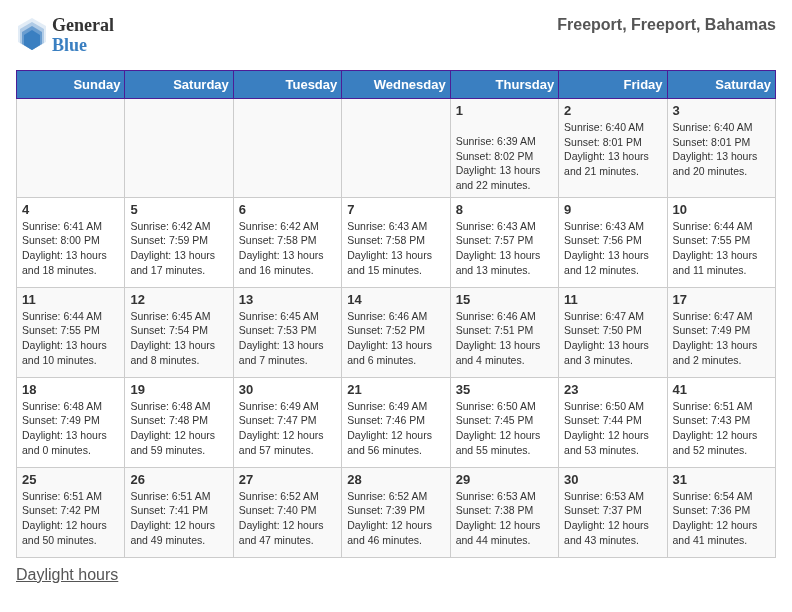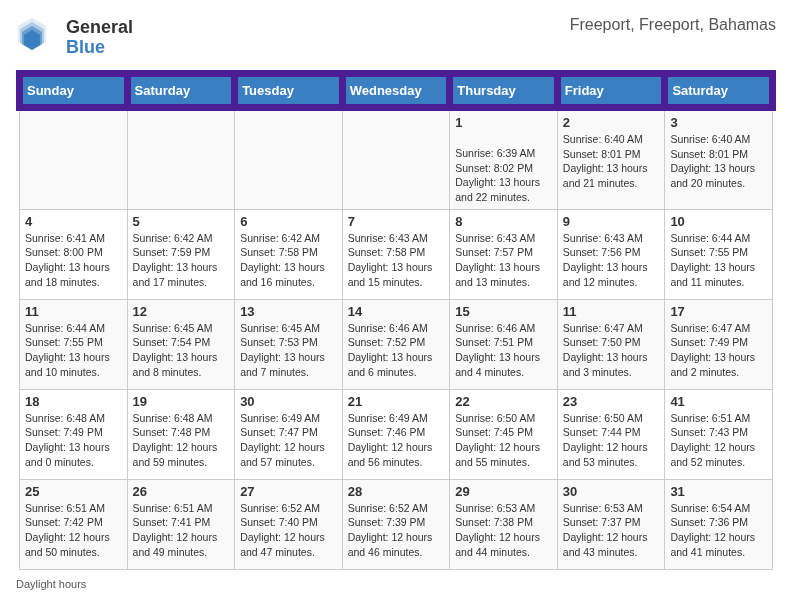--- a/index.html
+++ b/index.html
@@ -11,48 +11,50 @@
       padding: 16px;
     }
     .header {
       display: flex;
       justify-content: space-between;
       align-items: flex-start;
       margin-bottom: 12px;
     }
     .logo {
       display: flex;
-      align-items: flex-end;
-      gap: 18px;
+      align-items: flex-start;
+      gap: 4px;
+      font-family: Liberation Serif, serif;
     }
     .title-block {
       text-align: right;
     }
     .main-title {
       font-size: 36px;
       color: #333;
       font-weight: normal;
     }
     .subtitle {
       font-size: 16px;
       color: #555;
+      font-weight: bold;
     }
     table {
       width: 100%;
       border-collapse: collapse;
       table-layout: fixed;
     }
     th {
       background-color: #3a7fc1;
       color: #fff;
       font-size: 13px;
       font-weight: bold;
       padding: 6px 4px;
-      text-align: left;
-      border: 7px solid #4c1d95;
+      text-align: right;
+      border: 1px solid #4c1d95;
       margin-left: 10px;
     }
     td {
       vertical-align: top;
       border: 1px solid #ccc;
       padding: 4px 5px;
       font-size: 11px;
       color: #333;
       min-height: 80px;
       height: 90px;
@@ -72,22 +74,23 @@
       background-color: #f9f9f9;
     }
     tr:nth-child(even) td {
       background-color: #fff;
     }
     .empty-cell {
       background-color: #f9f9f9;
     }
     .footer {
       margin-top: 8px;
-      font-size: 11px;
+      font-size: 16px;
       color: #555;
+      text-decoration: underline;
     }
   </style>
 </head>
 <body>
 
 <div class="header">
   <div class="logo">
     <div>
       <svg width="32" height="38" viewBox="0 0 32 38">
         <polygon points="16,2 30,10 30,26 16,34 2,26 2,10" fill="#3a7fc1" opacity="0.15"></polygon>
@@ -250,21 +253,21 @@
 Sunset: 7:47 PM
 Daylight: 12 hours and 57 minutes.</div>
         </td>
         <td>
           <span class="day-number">21</span>
           <div class="cell-info" style="white-space: pre-line;">Sunrise: 6:49 AM
 Sunset: 7:46 PM
 Daylight: 12 hours and 56 minutes.</div>
         </td>
         <td>
-          <span class="day-number">22</span>
+          <span class="day-number">35</span>
           <div class="cell-info" style="white-space: pre-line;">Sunrise: 6:50 AM
 Sunset: 7:45 PM
 Daylight: 12 hours and 55 minutes.</div>
         </td>
         <td>
           <span class="day-number">23</span>
           <div class="cell-info" style="white-space: pre-line;">Sunrise: 6:50 AM
 Sunset: 7:44 PM
 Daylight: 12 hours and 53 minutes.</div>
         </td>

